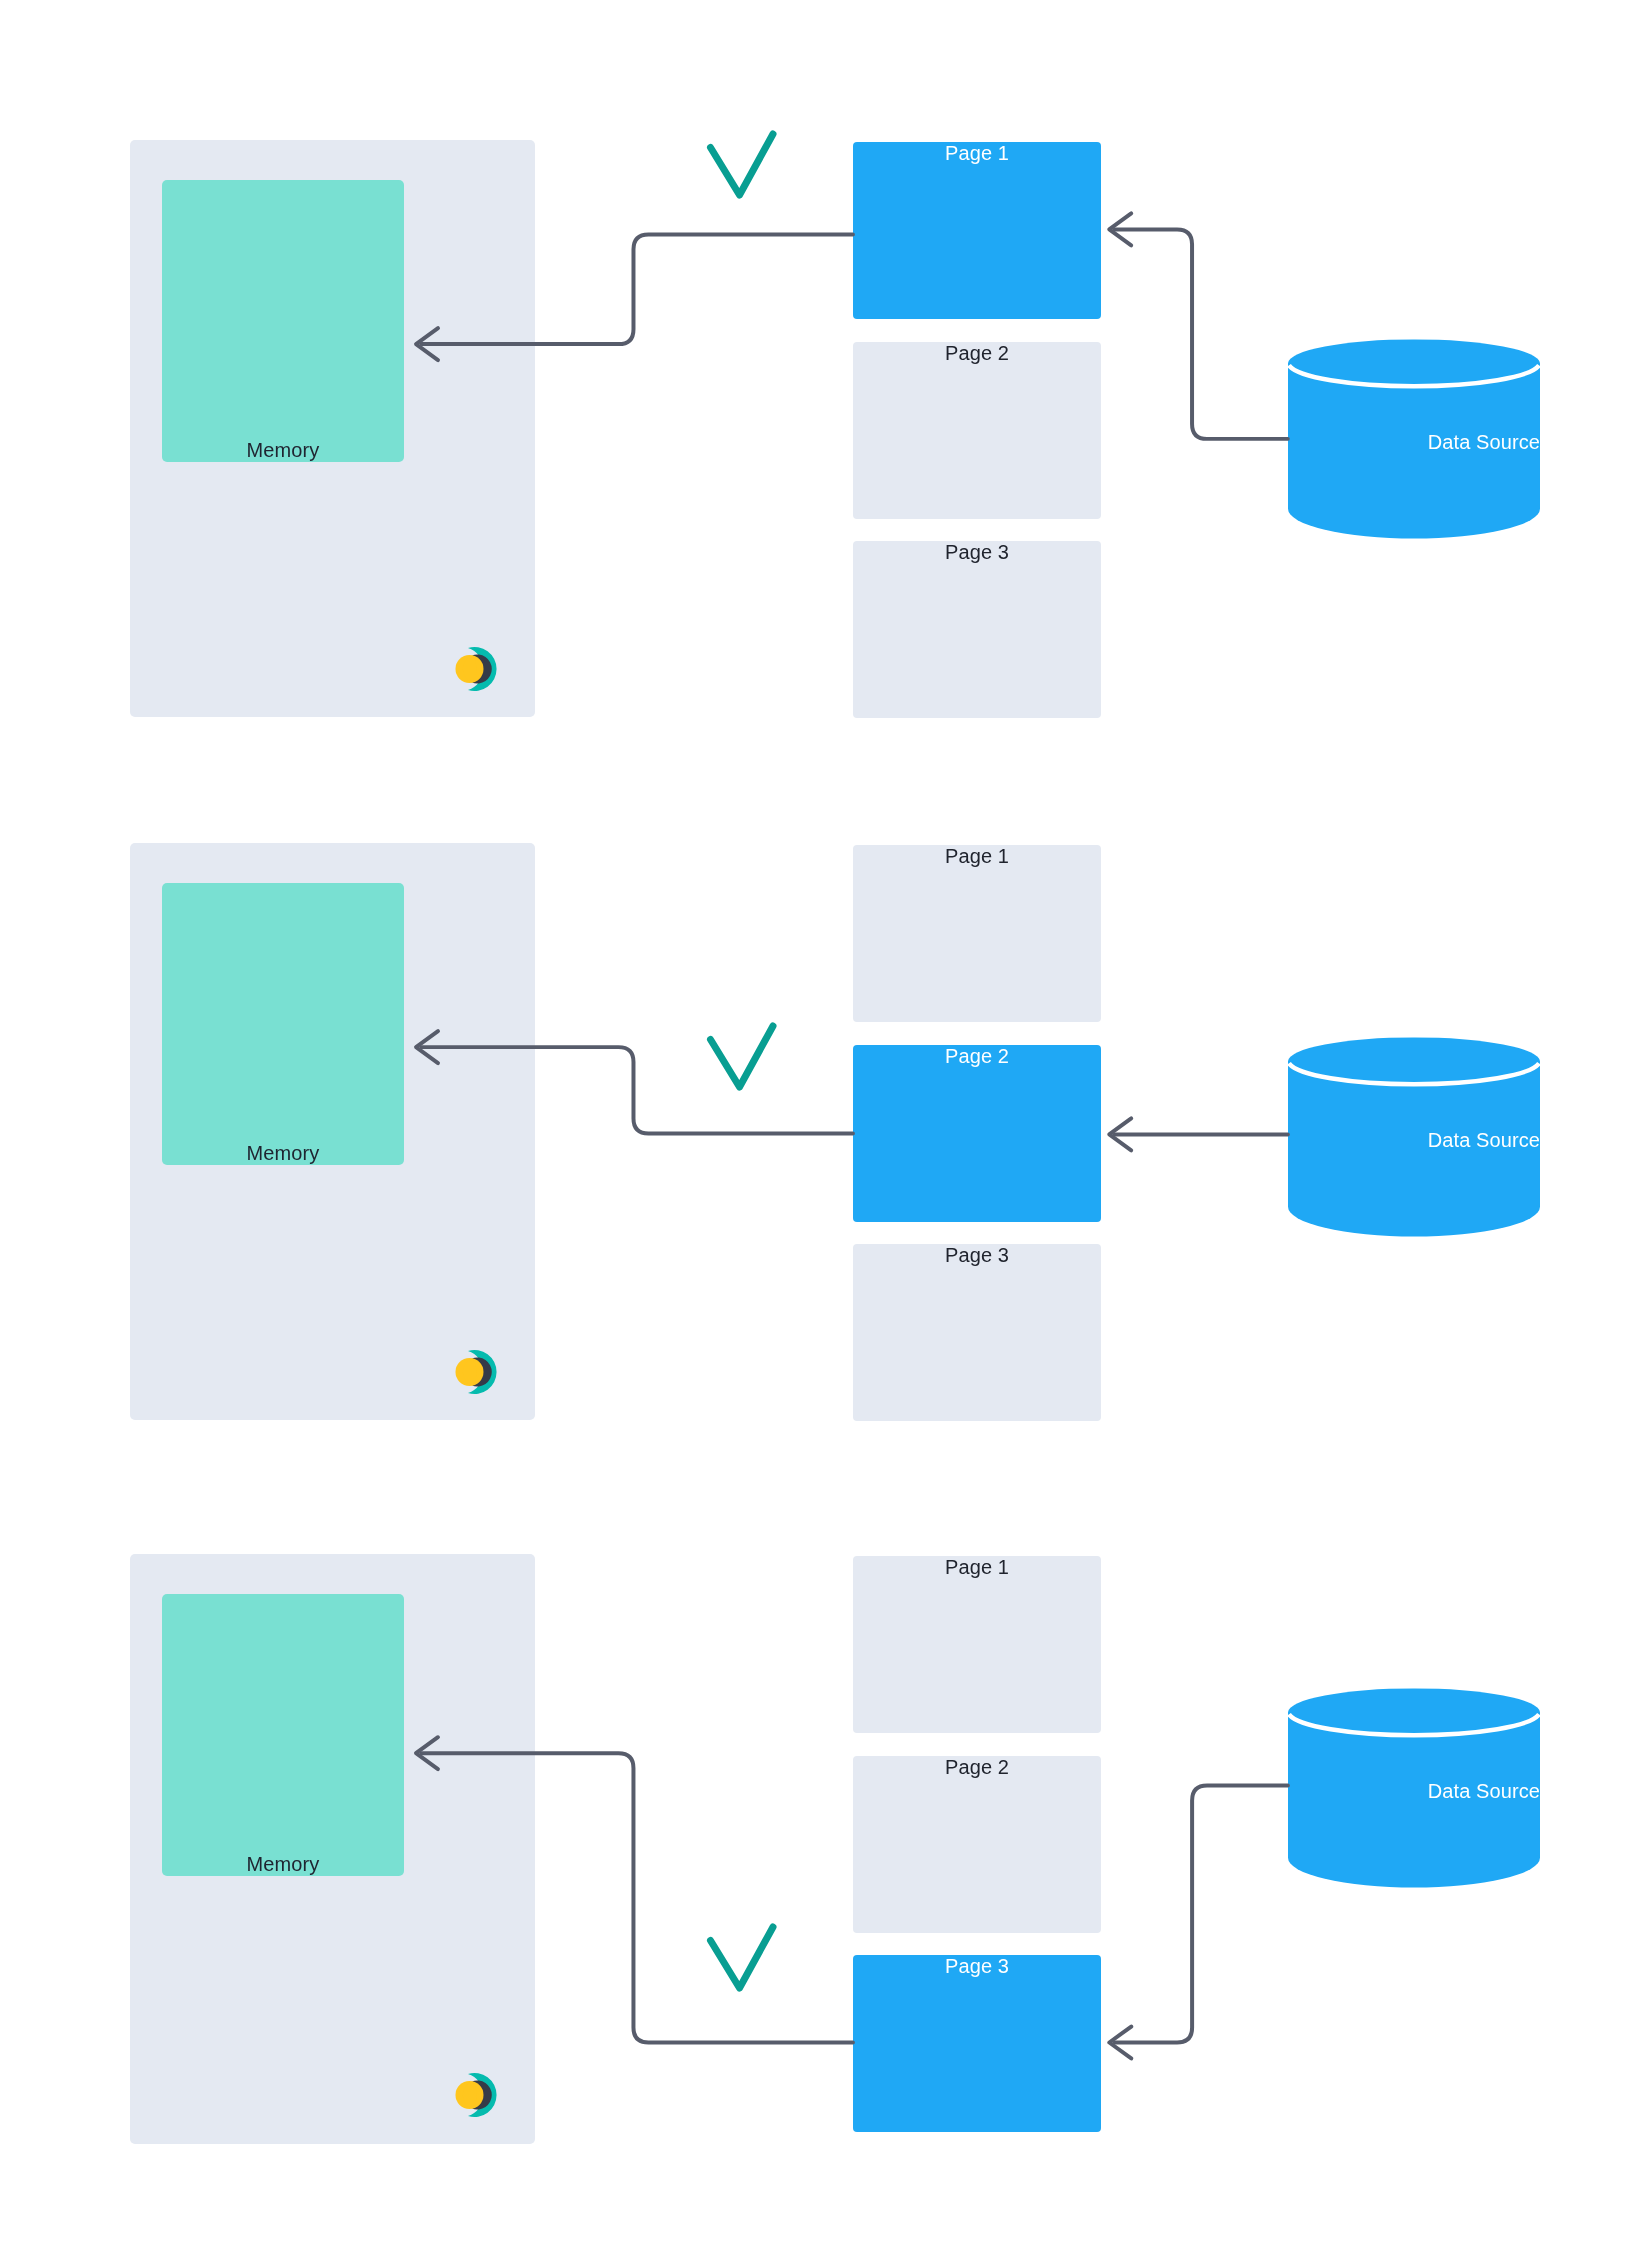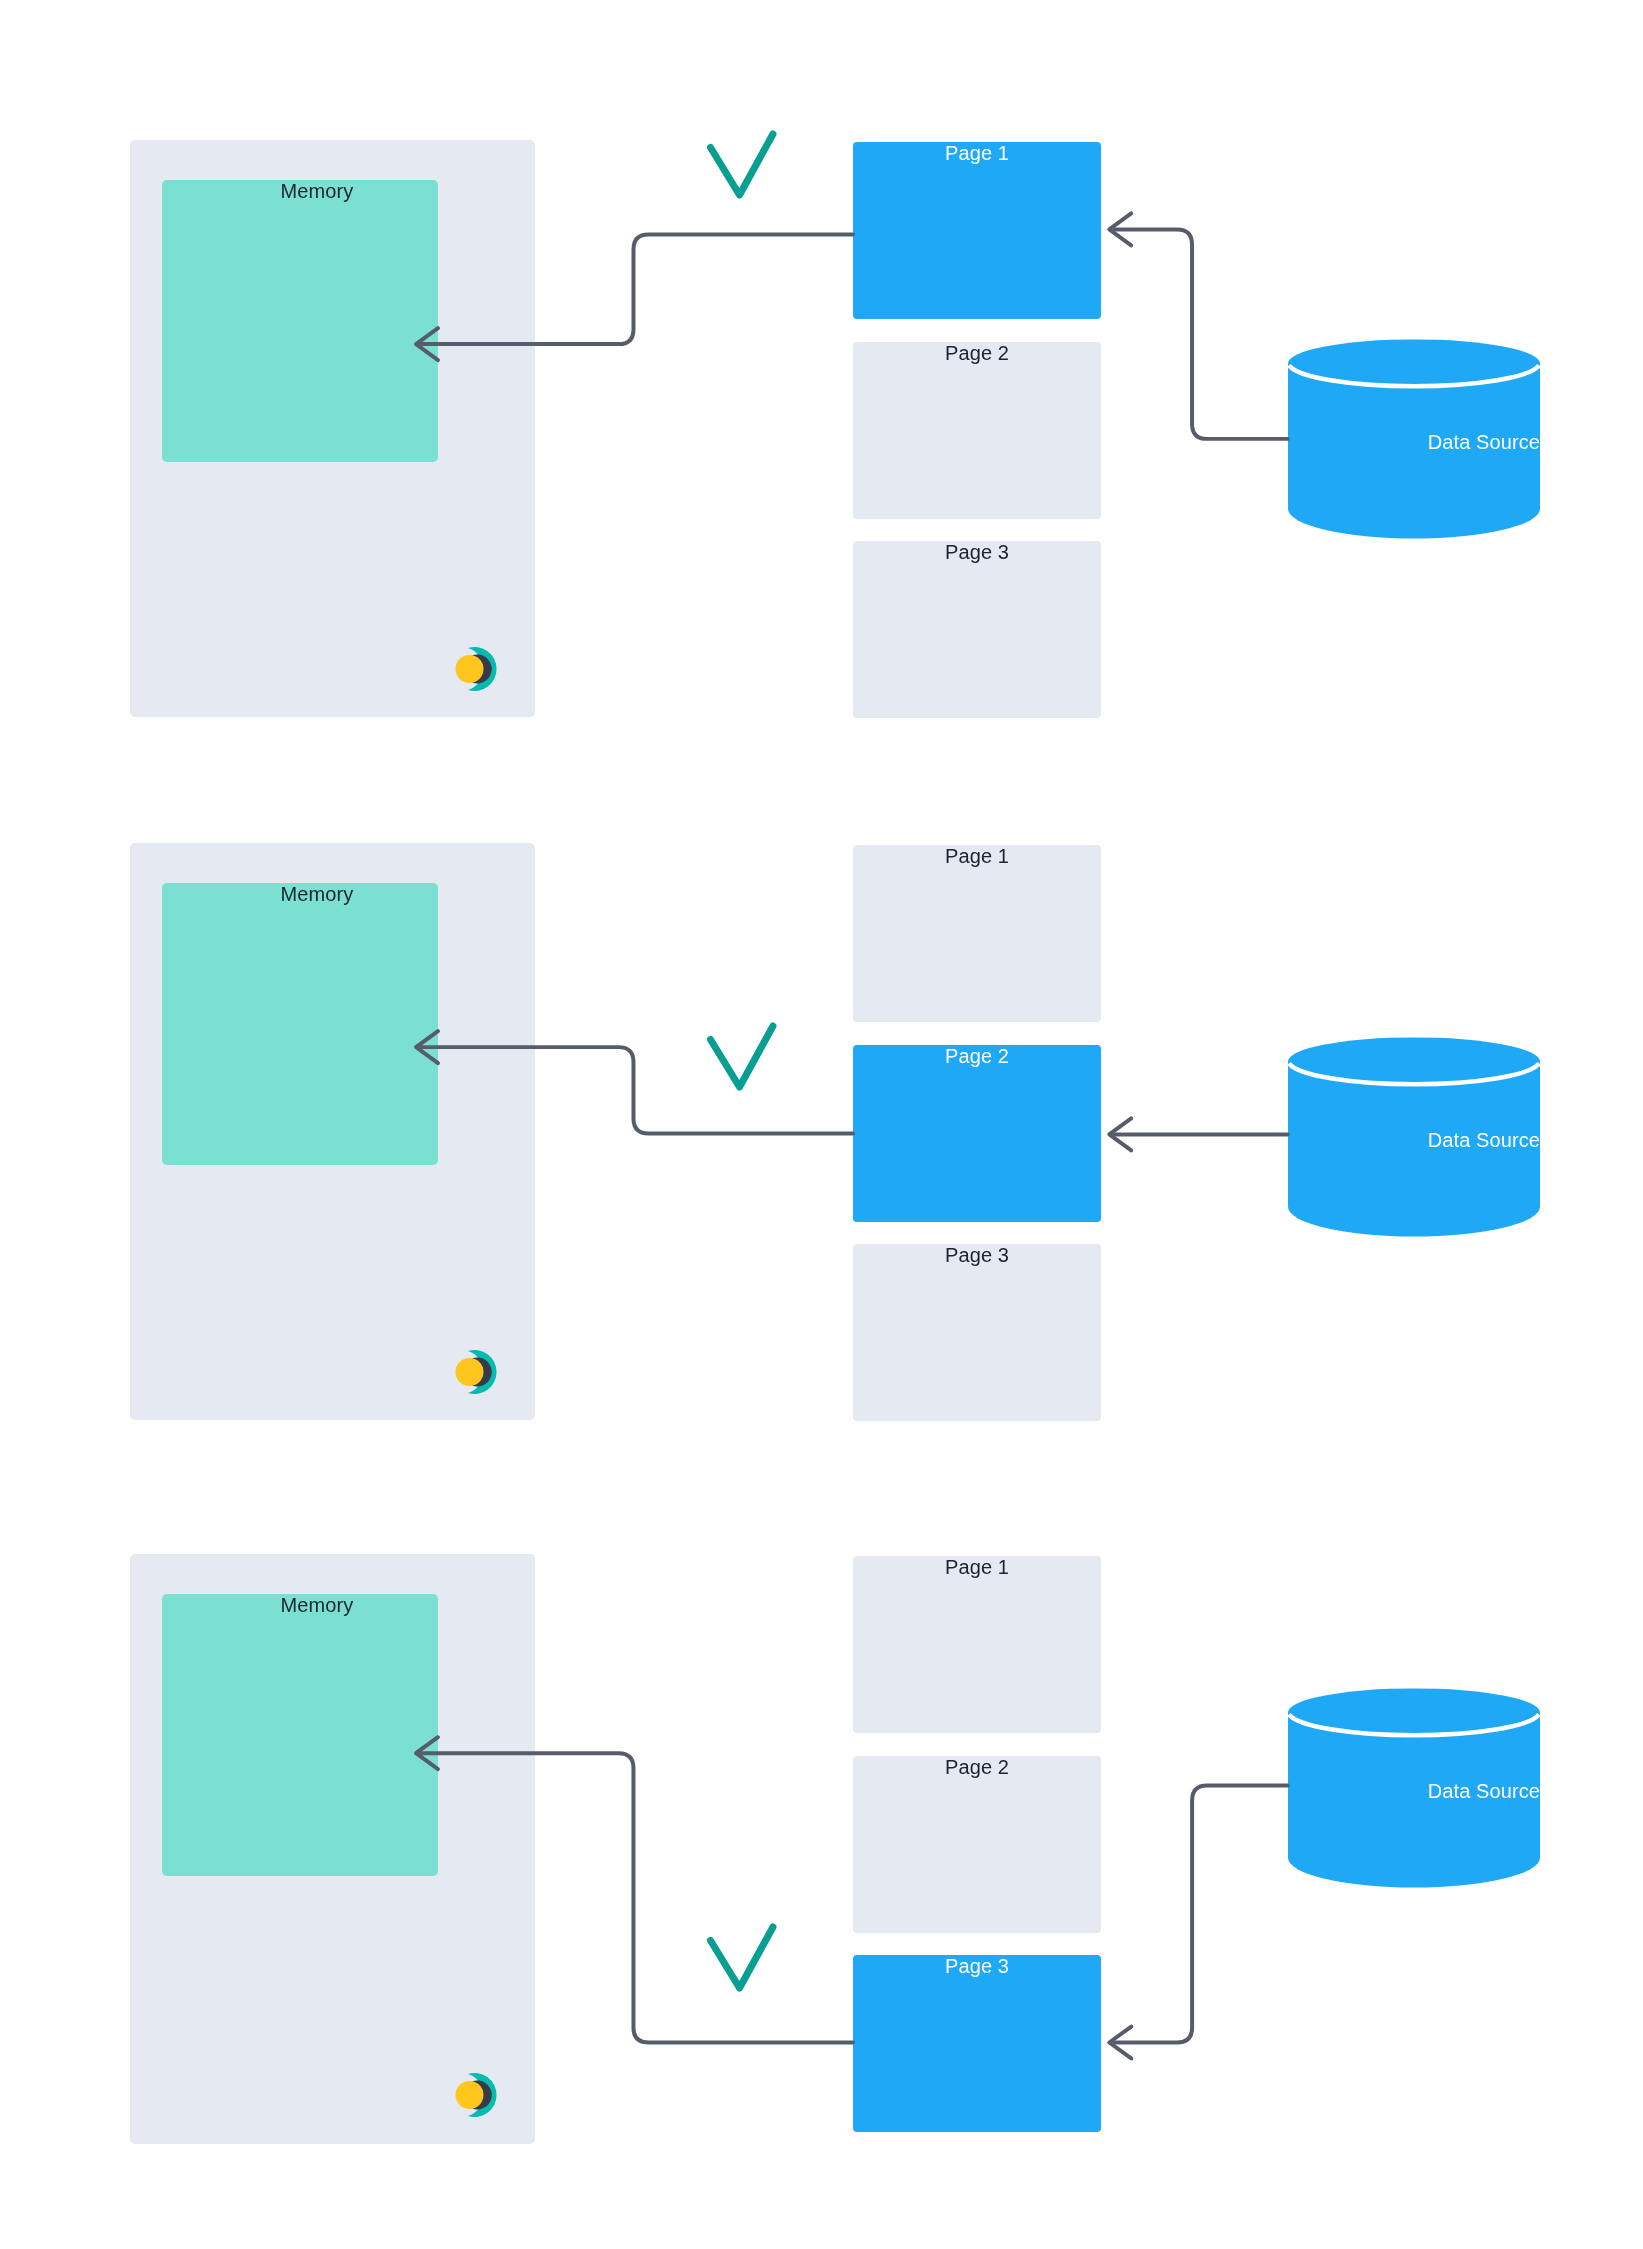--- a/index.html
+++ b/index.html
@@ -1,19 +1,19 @@
 <!DOCTYPE html>
 <html style="font-size:8px"><head>
 <meta charset="utf-8">
 <style>
   html,body{margin:0;padding:0;background:#ffffff;}
   body{width:1644px;height:2250px;font-family:"Liberation Sans",sans-serif;position:relative;overflow:hidden;}
   .panel{position:absolute;left:0;width:1644px;}
   .mem-container{position:absolute;background:#E4E9F2;border-radius:5px;}
-  .mem-box{position:absolute;background:#79E0D2;border-radius:5px;display:flex;align-items:flex-start;justify-content:center;padding-left:34px;}
+  .mem-box{position:absolute;background:#79E0D2;border-radius:5px;display:flex;align-items:flex-end;justify-content:center;}
   .mem-label{font-size:20px;color:#1F2430;letter-spacing:0.1px;}
   .logo{position:absolute;}
   .page-box{position:absolute;border-radius:4px;display:flex;justify-content:center;}
   .page-box.inactive{background:#E4E9F2;}
   .page-box.active{background:#1FA8F5;}
   .page-label{font-size:20px;letter-spacing:0.1px;}
   .page-box.inactive .page-label{color:#20242E;}
   .page-box.active .page-label{color:#ffffff;}
   .ds{position:absolute;}
   .ds-label{position:absolute;width:100%;text-align:right;font-size:20px;color:#ffffff;letter-spacing:0.1px;}

